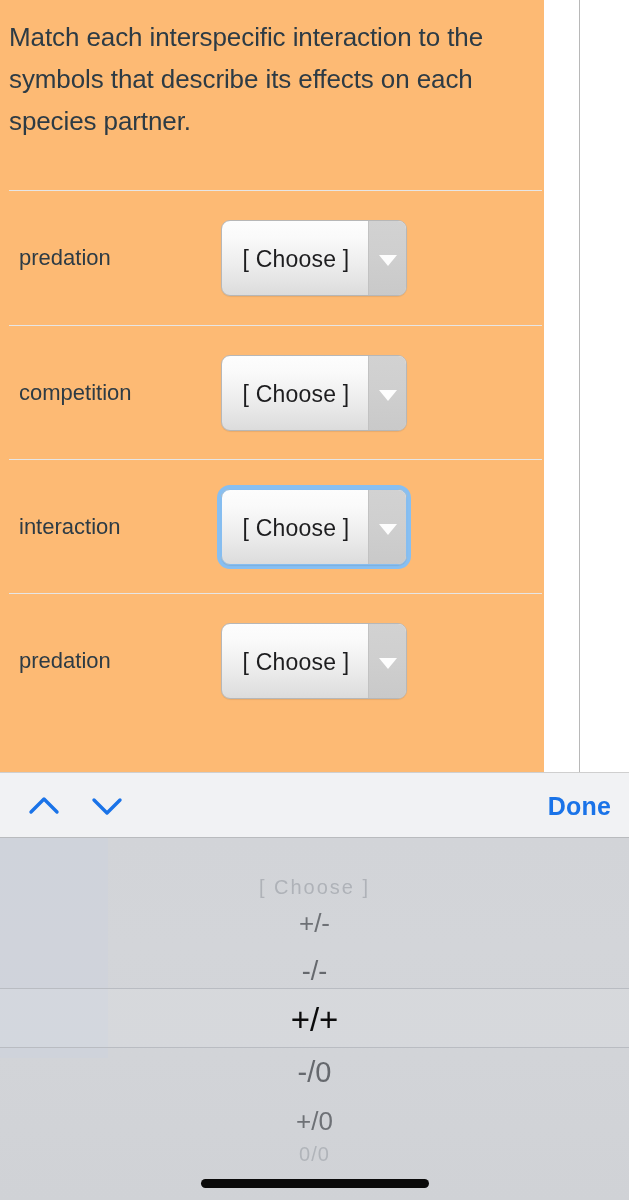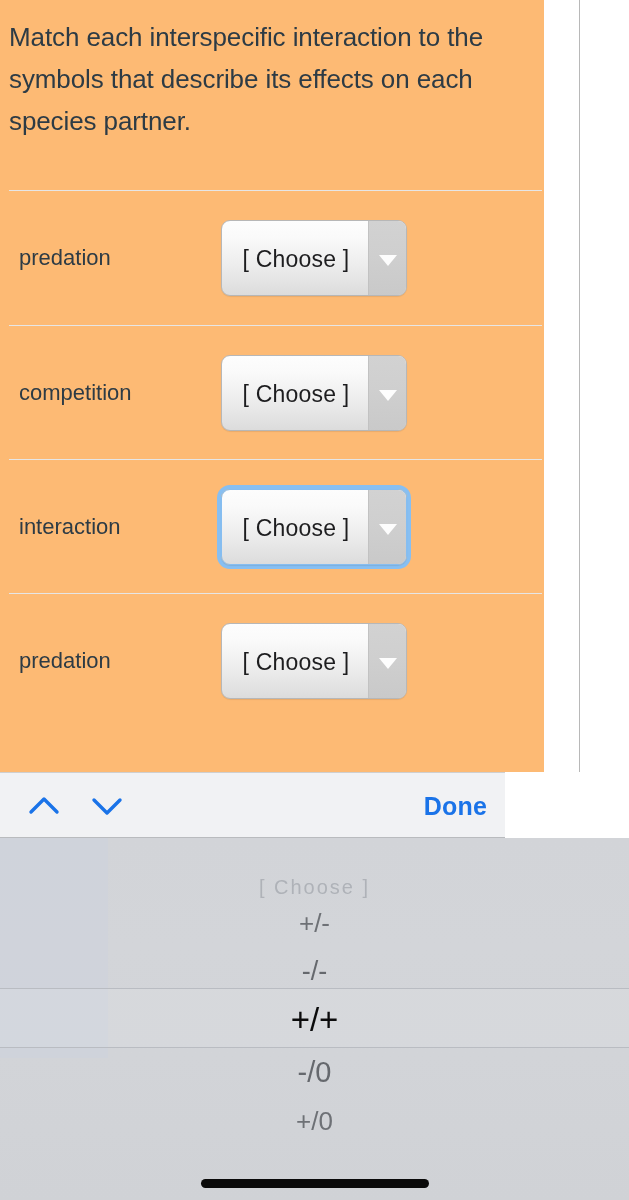--- a/index.html
+++ b/index.html
@@ -134,21 +134,21 @@
     border: 4px solid #87bff2;
     border-radius: 13px;
     box-sizing: border-box;
   }
 
   
   #picker-toolbar {
     position: absolute;
     left: 0;
     top: 772px;
-    width: 505px;
+    width: 629px;
     height: 66px;
     background: #f1f2f4;
     border-top: 1px solid #cfcfcf;
     border-bottom: 1px solid #b9bbbe;
     box-sizing: border-box;
   }
   .chev {
     position: absolute;
     top: 18px;
     width: 34px;
@@ -306,15 +306,16 @@
   <div class="wheel-option" style="top:70px;  font-size:26px; color:#6e7176;">+/-</div>
 
   <div class="wheel-option" style="top:118px; font-size:27px; color:#65686d;">-/-</div>
 
   <div class="wheel-option" style="top:163px; font-size:33px; color:#0b0b0c;">+/+</div>
 
   <div class="wheel-option" style="top:218px; font-size:29px; color:#65686d;">-/0</div>
 
   <div class="wheel-option" style="top:268px; font-size:26px; color:#6e7176;">+/0</div>
 
+  <div class="wheel-option" style="top:305px; font-size:20px; color:#a9adb3; letter-spacing:1px; opacity:0.8;">0/0</div>
 
   <div id="home-indicator"></div>
 </div>
 
 </body></html>

